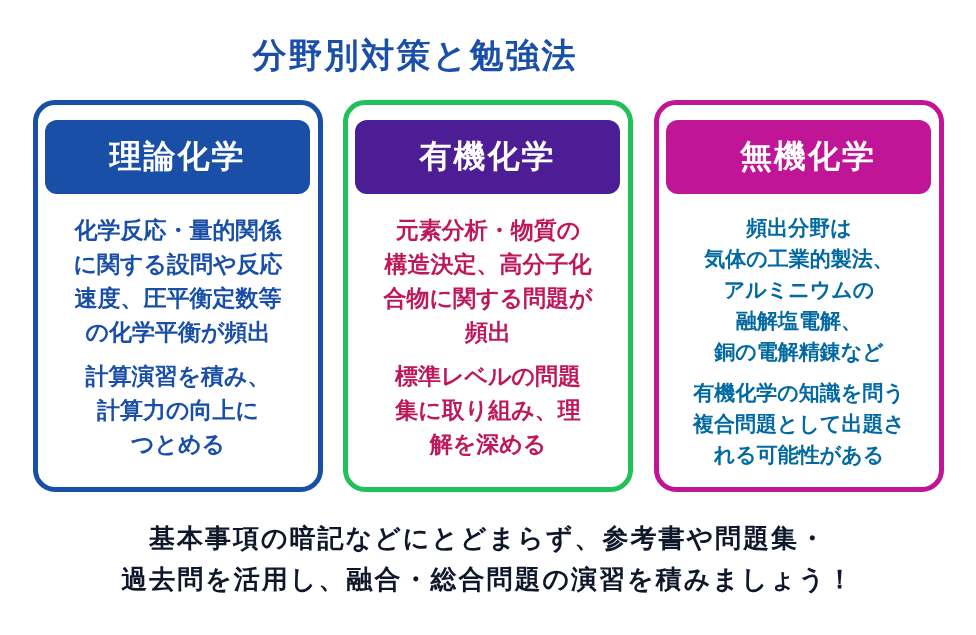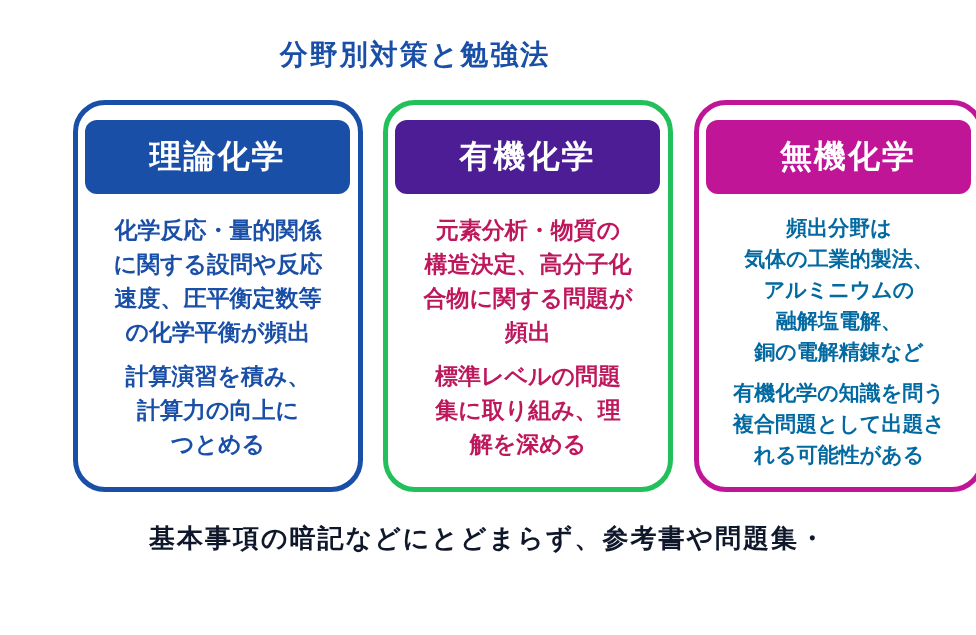--- a/index.html
+++ b/index.html
@@ -2,25 +2,25 @@
 <html><head>
 <meta charset="utf-8">
 <style>
   html, body { margin:0; padding:0; }
   body {
     width:976px; height:635px; background:#ffffff; position:relative; overflow:hidden;
     font-family: "DejaVu Sans", "Liberation Sans", sans-serif;
   }
   .title {
     position:absolute; top:32px; left:0; width:830px; text-align:center;
-    font-size:28px; font-weight:bold; color:#1a4fa8; letter-spacing:2px; line-height:46px;
+    font-size:34px; font-weight:bold; color:#1a4fa8; letter-spacing:2px; line-height:46px;
   }
   .card {
     position:absolute; top:100px; width:280px; height:382px;
-    border:5px solid; border-radius:32px; background:#fff; box-sizing:content-box;margin-left:40px;
+    border:5px solid; border-radius:22px; background:#fff; box-sizing:content-box;
   }
   .card .head {
     position:absolute; left:7px; right:8px; top:15px; height:74px;
     border-radius:12px; color:#fff; font-size:32px; font-weight:bold;
     display:flex; align-items:center; justify-content:center; letter-spacing:2px;
   }
   .card .body {
     position:absolute; left:6px; right:6px; top:108px;
     text-align:center; font-weight:bold; font-size:23px; line-height:34px;
   }
@@ -80,13 +80,14 @@
 融解塩電解、
 銅の電解精錬など</p>
     <p>有機化学の知識を問う
 複合問題として出題さ
 れる可能性がある</p>
   </div>
 </div>
 
 <div class="footer">
   <div>基本事項の暗記などにとどまらず、参考書や問題集・</div>
+  <div>過去問を活用し、融合・総合問題の演習を積みましょう！</div>
 </div>
 
 </body></html>

